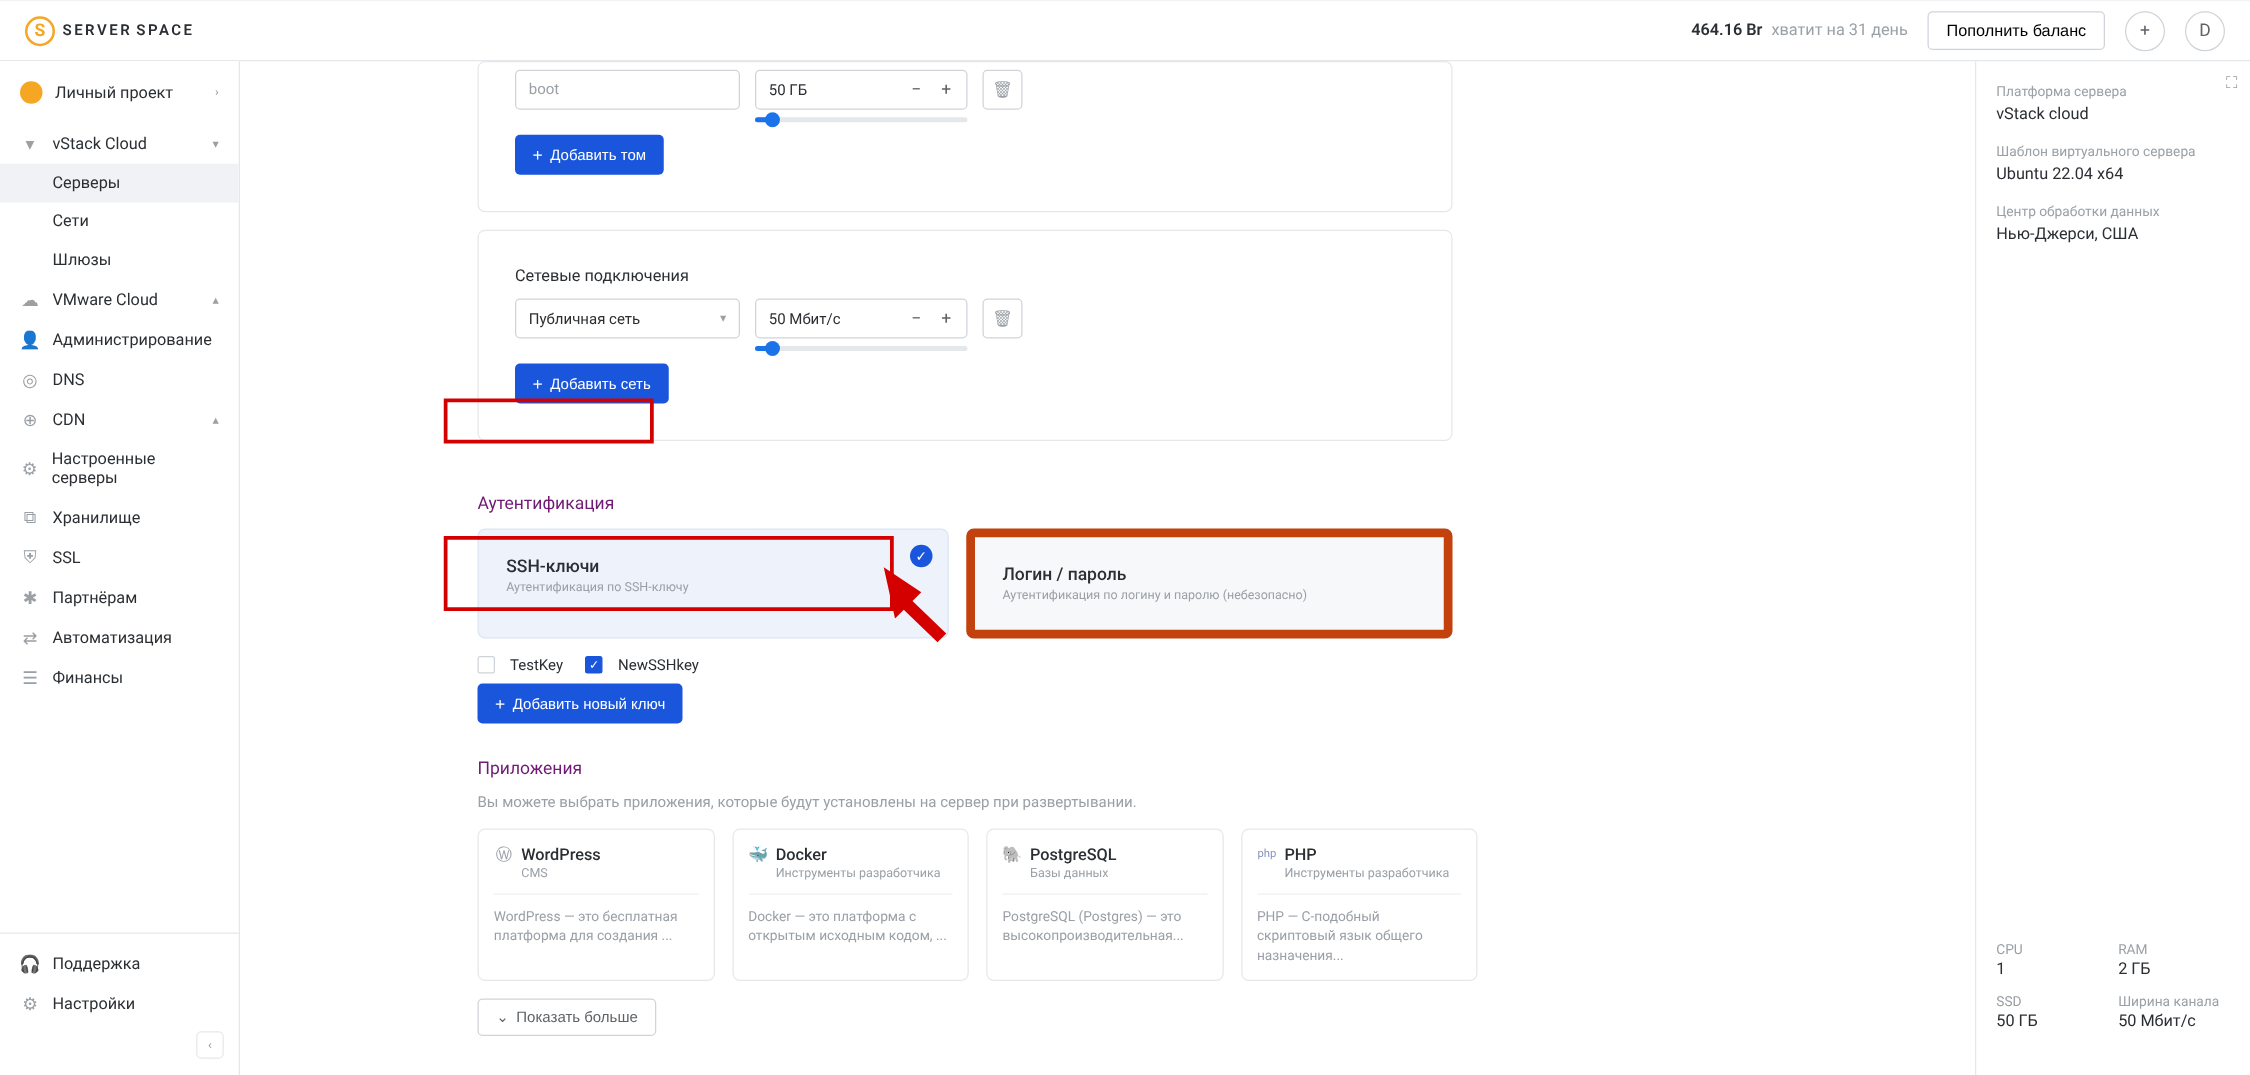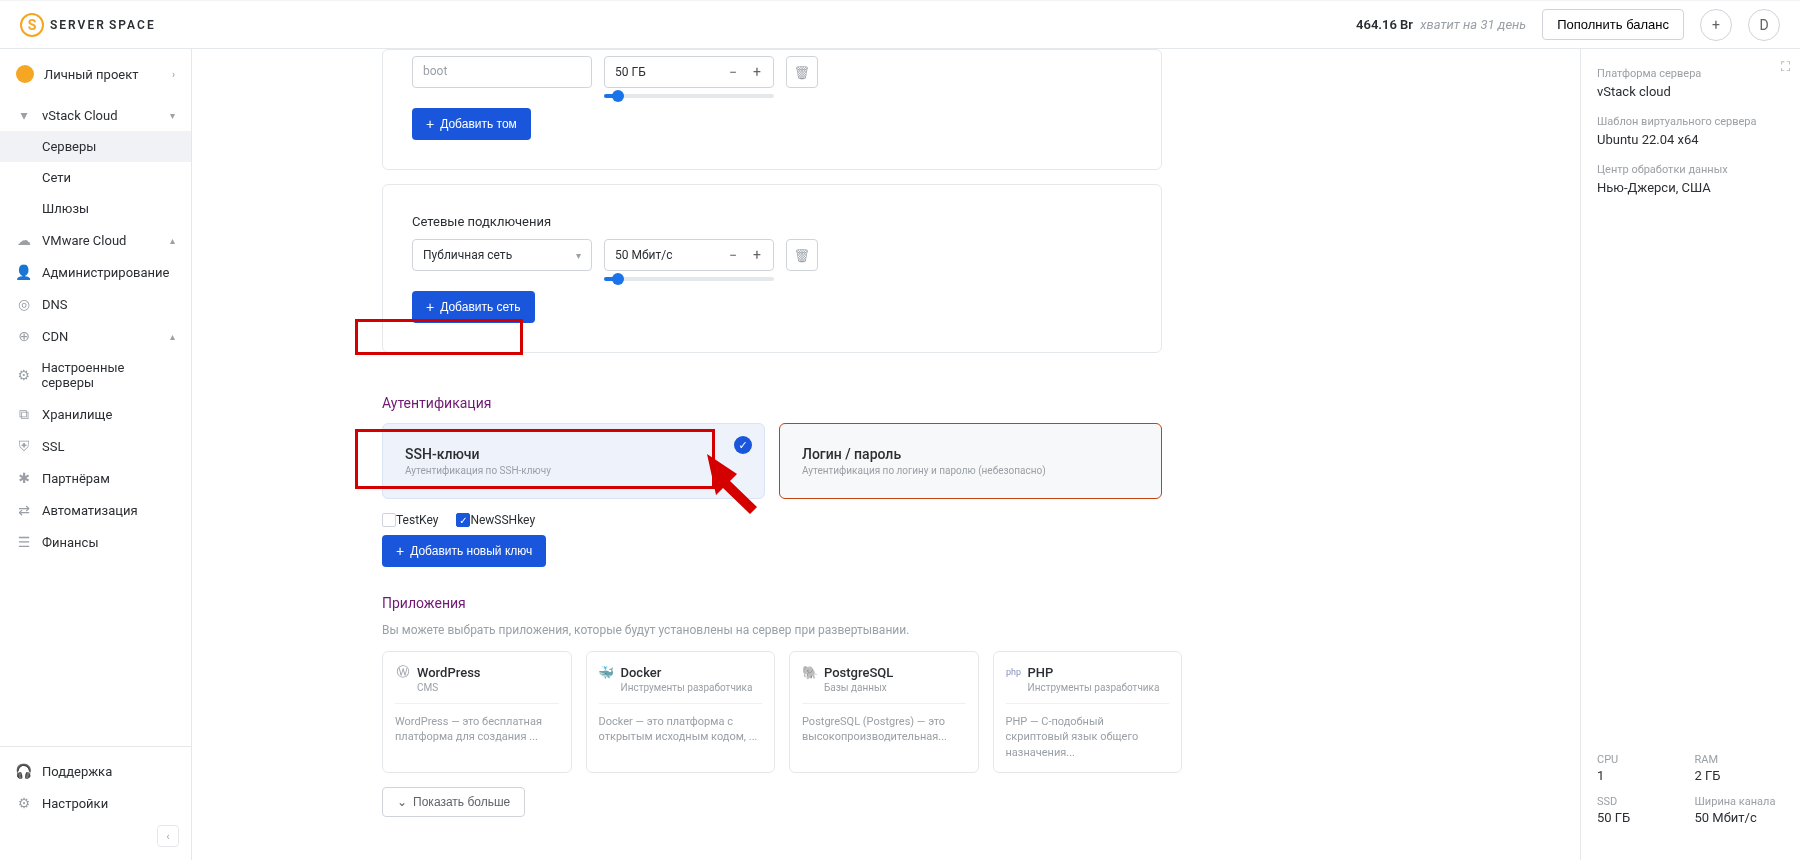--- a/index.html
+++ b/index.html
@@ -6,21 +6,21 @@
     body { font-family: -apple-system, BlinkMacSystemFont, "Segoe UI", Roboto, Arial, sans-serif; background: #fff; color: #2b2f33; font-size: 13px; }
     
     
     .header { height: 48px; border-bottom: 1px solid #e5e8eb; display: flex; align-items: center; padding: 0 20px; justify-content: space-between; }
     .logo { display: flex; align-items: center; gap: 6px; }
     .logo-icon { width: 24px; height: 24px; border: 2px solid #f5a623; border-radius: 50%; display: flex; align-items: center; justify-content: center; color: #f5a623; font-weight: bold; font-size: 14px; }
     .logo-text { font-weight: 600; letter-spacing: 2px; font-size: 12px; }
     .header-right { display: flex; align-items: center; gap: 16px; }
     .balance { font-size: 13px; }
     .balance-amount { font-weight: 600; }
-    .balance-days { color: #9aa0a6; margin-left: 4px; font-style: italic; }
+    .balance-days { color: #9aa0a6; margin-left: 4px; }
     .topup-btn { border: 1px solid #d0d4d9; background: #fff; padding: 7px 14px; border-radius: 4px; font-size: 13px; cursor: pointer; }
     .round-btn { width: 32px; height: 32px; border: 1px solid #d0d4d9; border-radius: 50%; display: flex; align-items: center; justify-content: center; background: #fff; cursor: pointer; color: #5f6368; font-size: 14px; }
     
     
     .layout { display: flex; height: calc(100vh - 48px); }
     
     
     .sidebar { width: 192px; border-right: 1px solid #e5e8eb; display: flex; flex-direction: column; background: #fff; justify-content: center; }
     .sidebar-top { flex: 1; overflow-y: auto; padding: 8px 0; }
     .sidebar-bottom { border-top: 1px solid #e5e8eb; padding: 8px 0; }
@@ -51,27 +51,27 @@
     .trash-btn { width: 32px; height: 32px; border: 1px solid #d0d4d9; border-radius: 4px; display: flex; align-items: center; justify-content: center; color: #9aa0a6; cursor: pointer; }
     .primary-btn { background: #1a56db; color: #fff; border: none; padding: 8px 14px; border-radius: 4px; font-size: 12px; cursor: pointer; display: inline-flex; align-items: center; gap: 6px; margin-top: 10px; }
     .primary-btn .plus { font-size: 14px; }
     
     .section-title { font-size: 14px; font-weight: 400; margin: 28px 0 12px; color: #701a75; }
     .section-sub { font-size: 12px; color: #9aa0a6; margin-bottom: 14px; }
     
     .auth-row { display: flex; gap: 14px; max-width: 780px; }
     .auth-card { flex: 1; border-radius: 6px; padding: 22px; position: relative; }
     .auth-card.selected { background: #eef2fb; border: 1px solid #dbe4f4; }
-    .auth-card.unselected { background: #f7f8f9; border: 1px solid #c2410c; }
+    .auth-card.unselected { background: #f7f8f9; border: 7px solid #c2410c; }
     .auth-card-title { font-size: 14px; font-weight: 500; }
     .auth-card-desc { font-size: 10px; color: #9aa0a6; margin-top: 3px; }
     .check-badge { position: absolute; top: 12px; right: 12px; width: 18px; height: 18px; background: #1a56db; border-radius: 50%; display: flex; align-items: center; justify-content: center; color: #fff; font-size: 11px; }
     
     .ssh-keys-row { display: flex; gap: 18px; margin-top: 14px; align-items: center; }
-    .chk { display: flex; align-items: center; gap: 0; font-size: 12px; cursor: pointer; }
+    .chk { display: flex; align-items: center; gap: 12px; font-size: 12px; cursor: pointer; }
     .chk-box { width: 14px; height: 14px; border: 1px solid #cfd4da; border-radius: 2px; display: flex; align-items: center; justify-content: center; background: #fff; }
     .chk-box.checked { background: #1a56db; border-color: #1a56db; color: #fff; font-size: 10px; }
     
     .apps-grid { display: flex; gap: 14px; max-width: 800px; }
     .app-card { flex: 1; border: 1px solid #e5e8eb; border-radius: 6px; padding: 12px; }
     .app-head { display: flex; align-items: center; gap: 6px; }
     .app-icon { width: 16px; height: 16px; display: flex; align-items: center; justify-content: center; color: #9aa0a6; font-size: 13px; }
     .app-name { font-size: 13px; font-weight: 500; }
     .app-cat { font-size: 10px; color: #9aa0a6; margin-top: 2px; margin-left: 22px; }
     .app-divider { height: 1px; background: #eef0f2; margin: 10px 0; }

